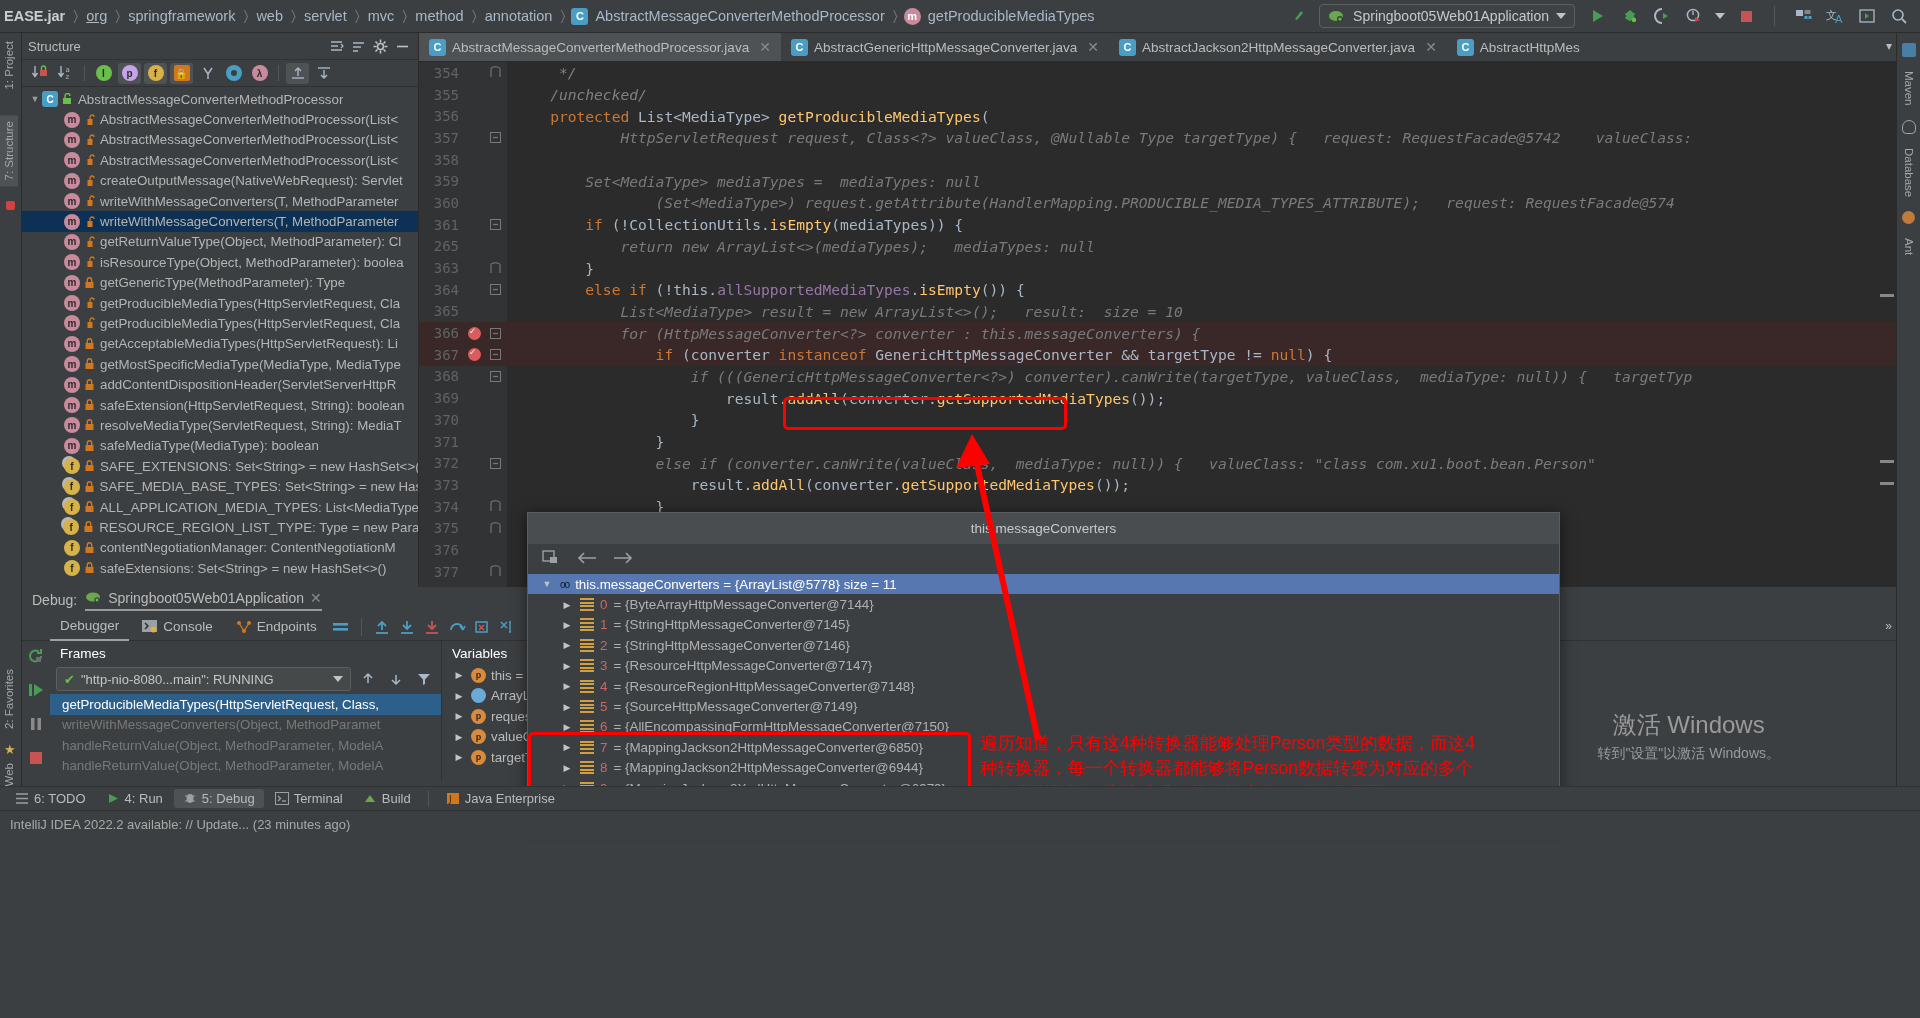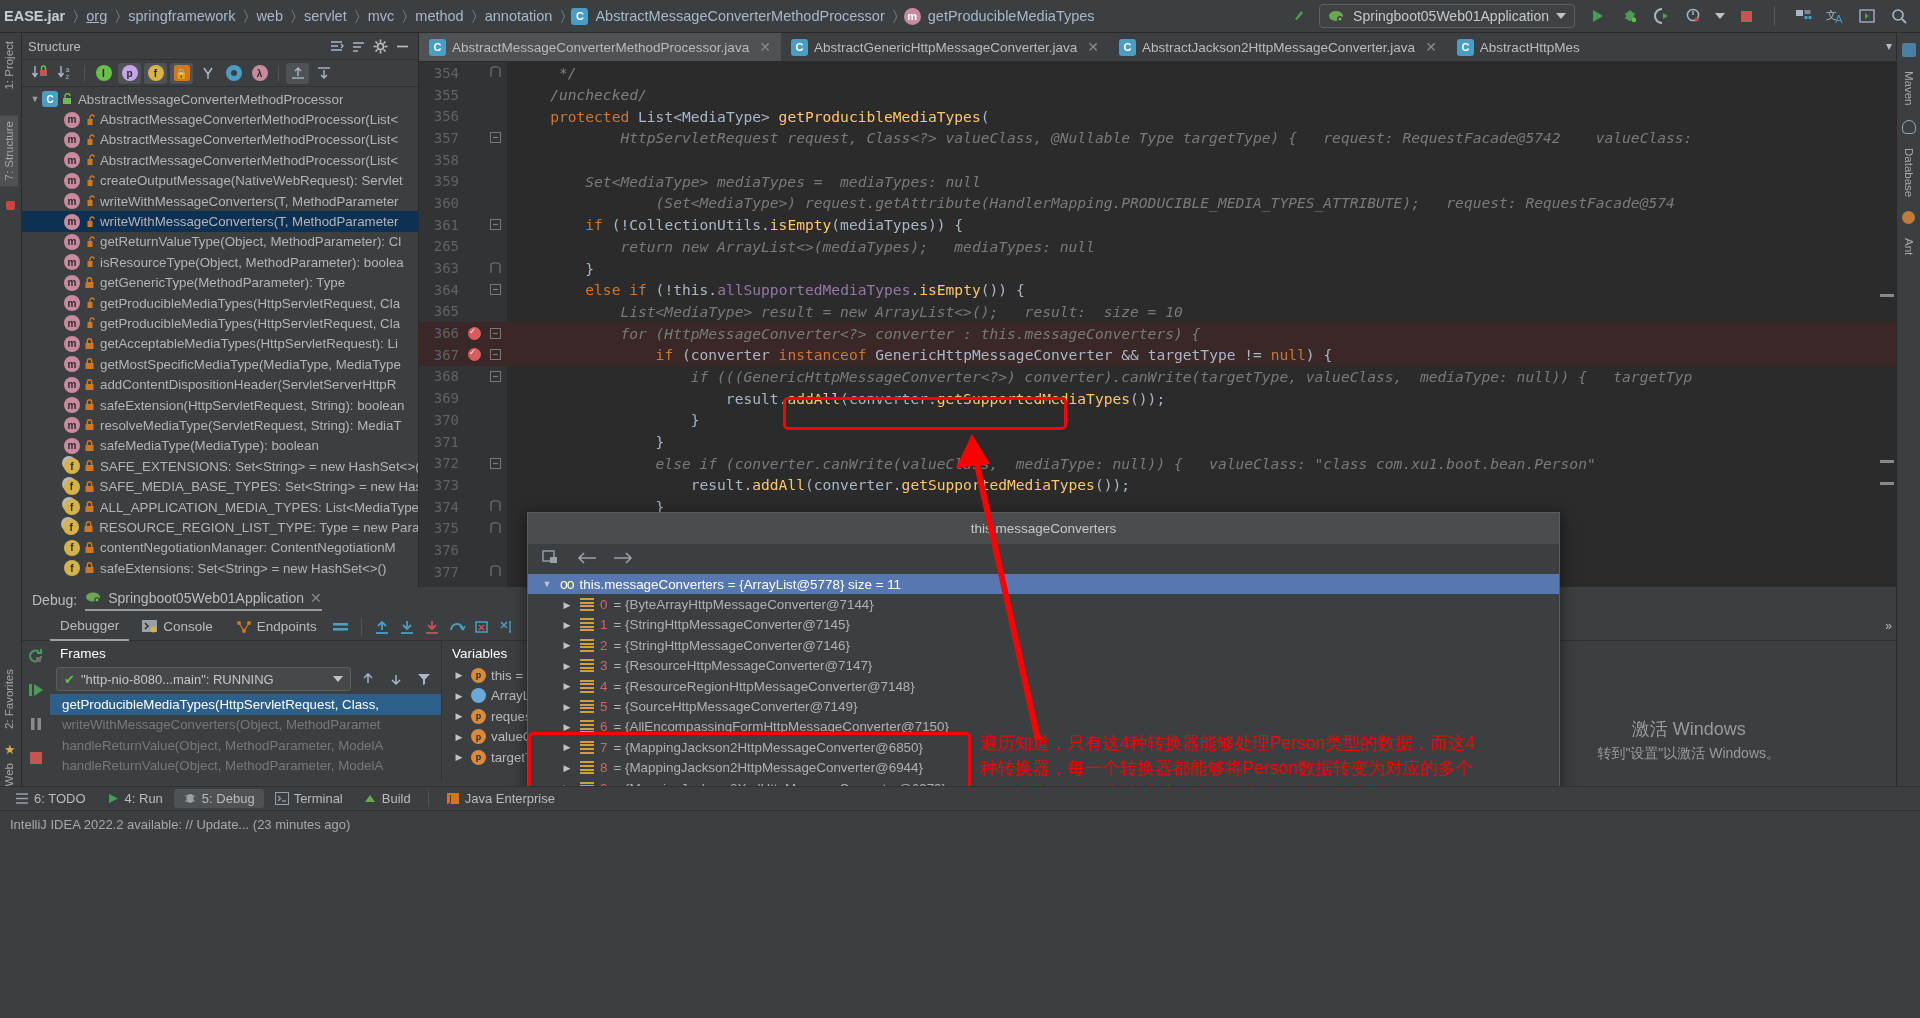--- a/index.html
+++ b/index.html
@@ -183,25 +183,25 @@
   }
   .popup-head { height: 31px; display:flex; align-items:center; justify-content:center; background:#4a4d4f; font-size:13.5px; color:#c8c8c8; }
   .popup-toolbar { height: 30px; display:flex; align-items:center; gap: 14px; padding-left: 14px; background:#3c3f41;}
   .popup-list { background: #3c3f41; }
   .prow { height: 20.4px; display:flex; align-items:center; gap:6px; font-size:13.4px; padding-left: 12px; white-space:nowrap; color:#b0b0b0; }
   .prow.sel { background: #5677b0; color: #ffffff; }
   .parrow { width: 14px; text-align:center; color:#c3c3c3; font-size:9px; }
   .list-ico { width: 14px; height: 13px; flex:0 0 14px; display:flex; flex-direction:column; justify-content:space-between; }
   .list-ico i { display:block; height:2px; background:#d0a040; }
   .idx { color:#cc6666; }
-  .oo { color:#fef9c3; letter-spacing:-1px; font-size:14px; }
+  .oo { color:#0f172a; letter-spacing:-1px; font-size:10px; }
 
   
   .watermark { position: absolute; right: 140px; bottom: 75px; text-align: center; color: #8d8d8d; pointer-events:none;}
-  .wm1 { font-size: 18px; color: #9a9a9a; }
+  .wm1 { font-size: 24px; color: #9a9a9a; }
   .wm2 { font-size: 14px; color: #9a9a9a; margin-top: 4px;}
 
   
   .bottombar {
     position: absolute; left:0; bottom: 28px; width: 1920px; height: 24px;
     background: #3c3f41; display:flex; align-items:center; gap: 2px; padding-left: 6px;
     border-top: 1px solid #2f3133;
   }
   .bbtn { display:flex; align-items:center; gap:5px; padding: 2px 9px; font-size:13px; color:#bbbbbb; cursor:pointer; border-radius:3px;}
   .bbtn.active { background: #4e5254; }

